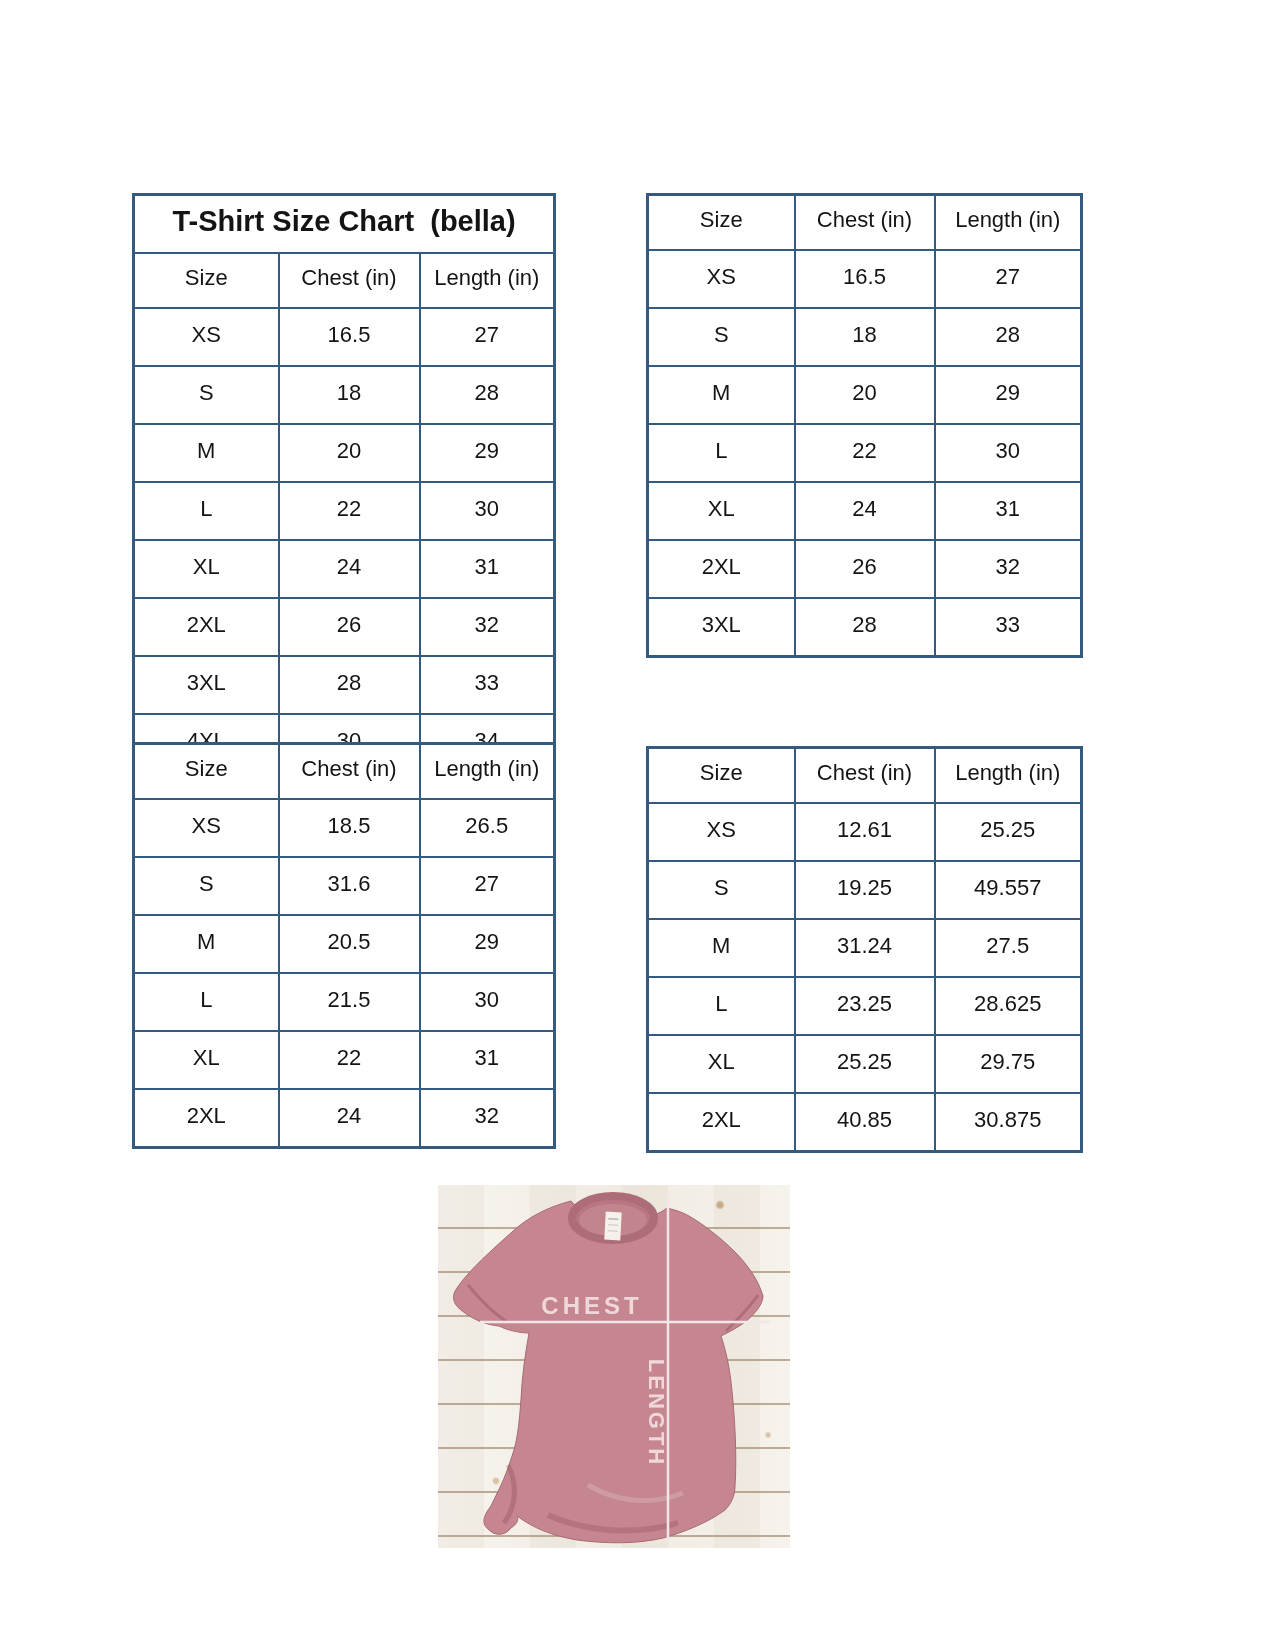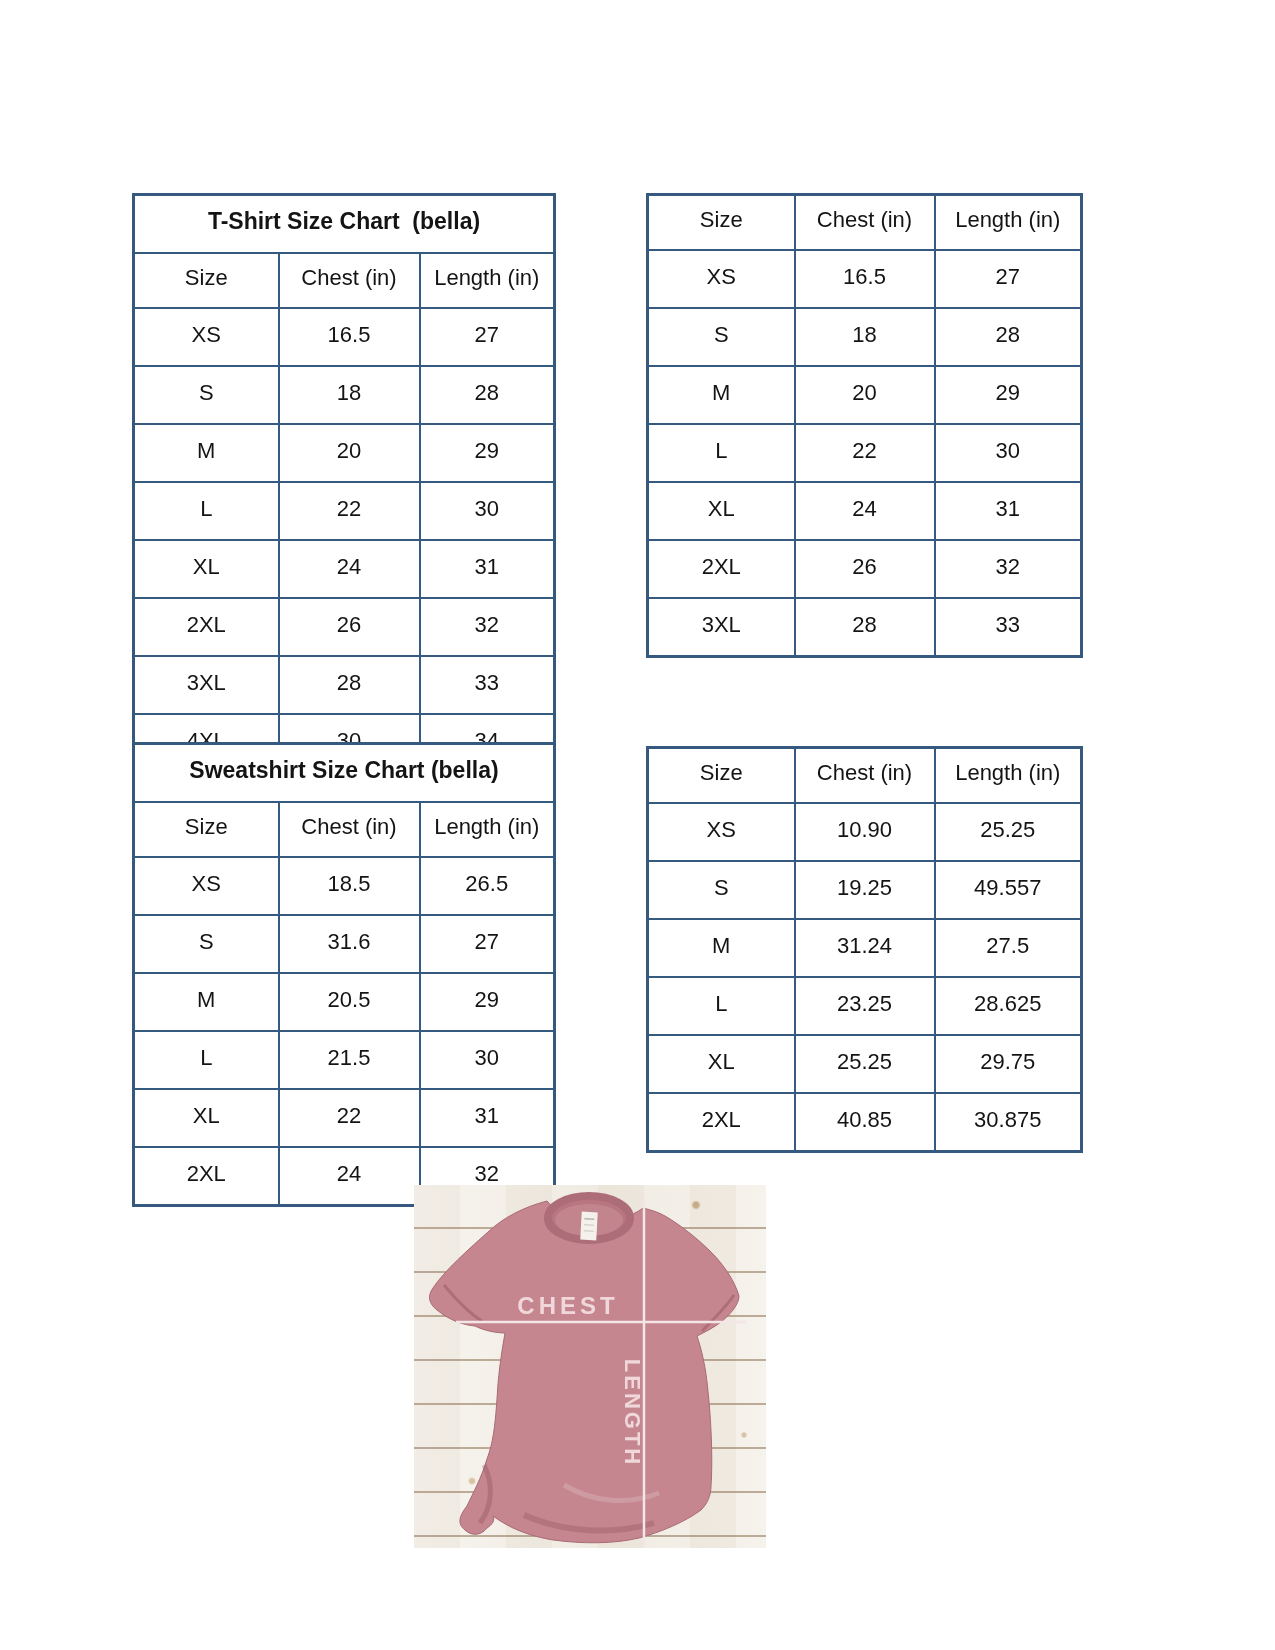--- a/index.html
+++ b/index.html
@@ -28,35 +28,35 @@
   table.size-table td{
     border:2px solid var(--table-border);
     text-align:center;
     vertical-align:middle;
     height:51px;
     padding:0 4px 5px 4px;
     overflow:hidden;
   }
   td.title-cell{
     font-weight:bold;
-    font-size:23px;
+    font-size:29px;
     height:44px;
     white-space:pre-wrap;
   }
   tr.hdr-row td{height:48px;}
 
   .t-left{left:132px;width:421px;}
   .t-right{left:646px;width:434px;}
   .pos-top{top:193px;}
   .pos-bot-l{top:742px;}
   .pos-bot-r{top:746px;}
 
   .photo{
     position:absolute;
-    left:414px;top:1185px;
+    left:438px;top:1185px;
     width:352px;height:363px;
     overflow:hidden;
     background:
       radial-gradient(circle 7px at 282px 20px, rgba(176,138,88,.65) 0 35%, rgba(176,138,88,0) 70%),
       radial-gradient(circle 6px at 58px 296px, rgba(202,163,109,.6) 0 35%, rgba(202,163,109,0) 70%),
       radial-gradient(circle 5px at 330px 250px, rgba(185,150,100,.5) 0 35%, rgba(185,150,100,0) 70%),
       repeating-linear-gradient(180deg, rgba(0,0,0,0) 0 42px, rgba(141,113,82,.55) 42px 44px),
       repeating-linear-gradient(90deg, rgba(190,170,140,.10) 0 46px, rgba(255,255,255,0) 46px 92px),
       linear-gradient(90deg,#f7f4ef,#f0ebe2 52%,#f6f2ec);
   }
@@ -175,23 +175,20 @@
       </tbody>
   </table>
 
   <table class="size-table t-left pos-bot-l">
     <colgroup>
         <col style="width:145px">
         <col style="width:141px">
         <col style="width:135px">
       </colgroup>
     <tbody>
-      <tr>
-        <td colspan="3" class="title-cell">Sweatshirt Size Chart (bella)</td>
-      </tr>
       <tr class="hdr-row">
         <td>Size</td>
         <td>Chest (in)</td>
         <td>Length (in)</td>
       </tr>
     <tr>
           <td>XS</td>
           <td>18.5</td>
           <td>26.5</td>
         </tr>
@@ -230,21 +227,21 @@
         <col style="width:147px">
       </colgroup>
     <tbody>
       <tr class="hdr-row">
         <td>Size</td>
         <td>Chest (in)</td>
         <td>Length (in)</td>
       </tr>
     <tr>
           <td>XS</td>
-          <td>10.90</td>
+          <td>12.61</td>
           <td>25.25</td>
         </tr>
         <tr>
           <td>S</td>
           <td>19.25</td>
           <td>49.557</td>
         </tr>
         <tr>
           <td>M</td>
           <td>31.24</td>

